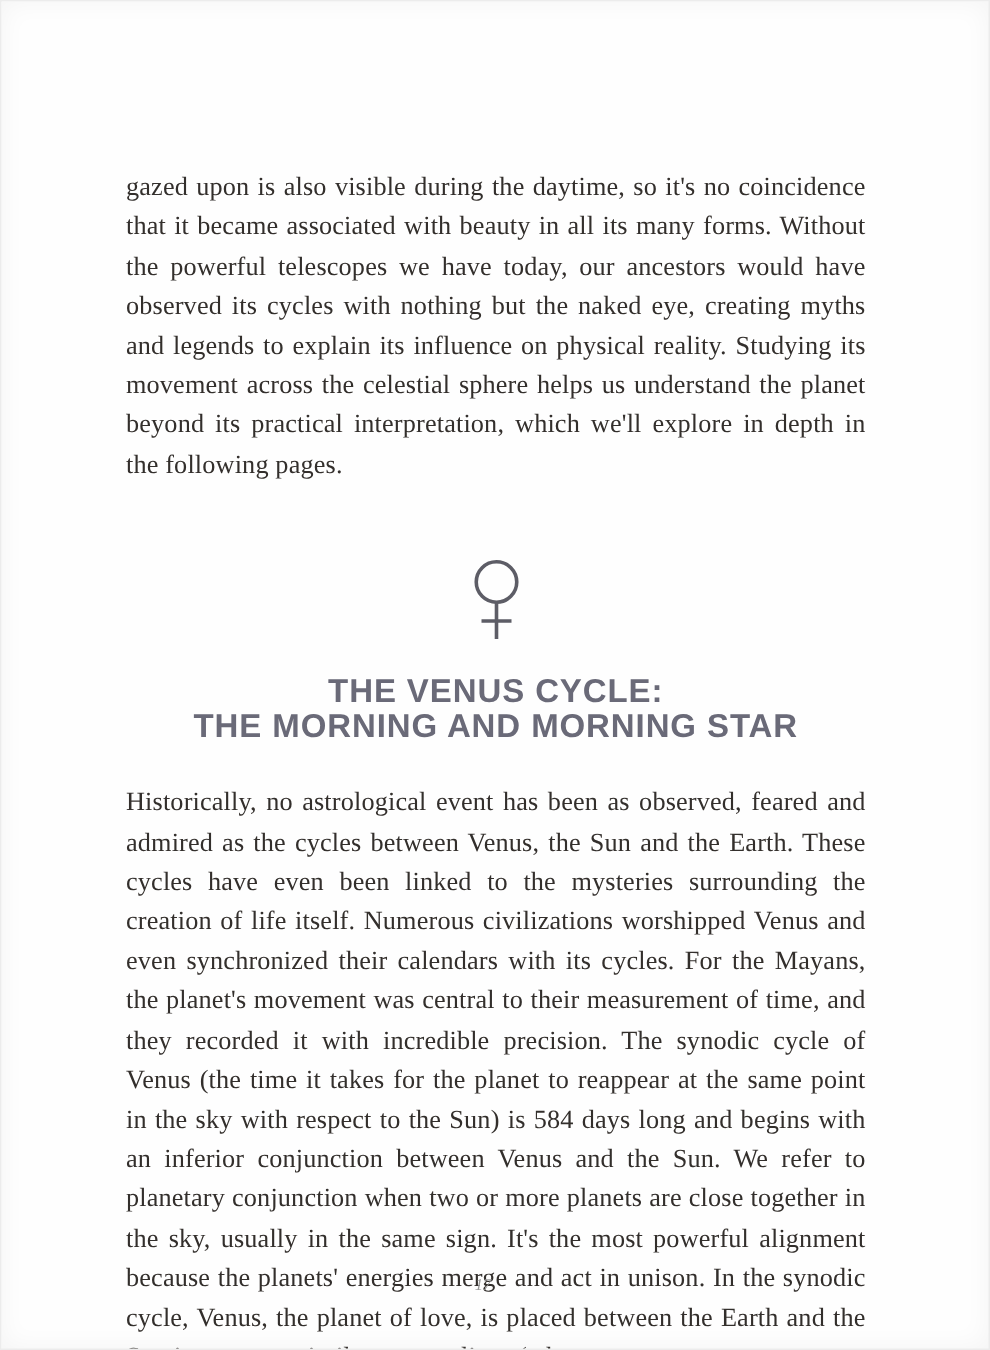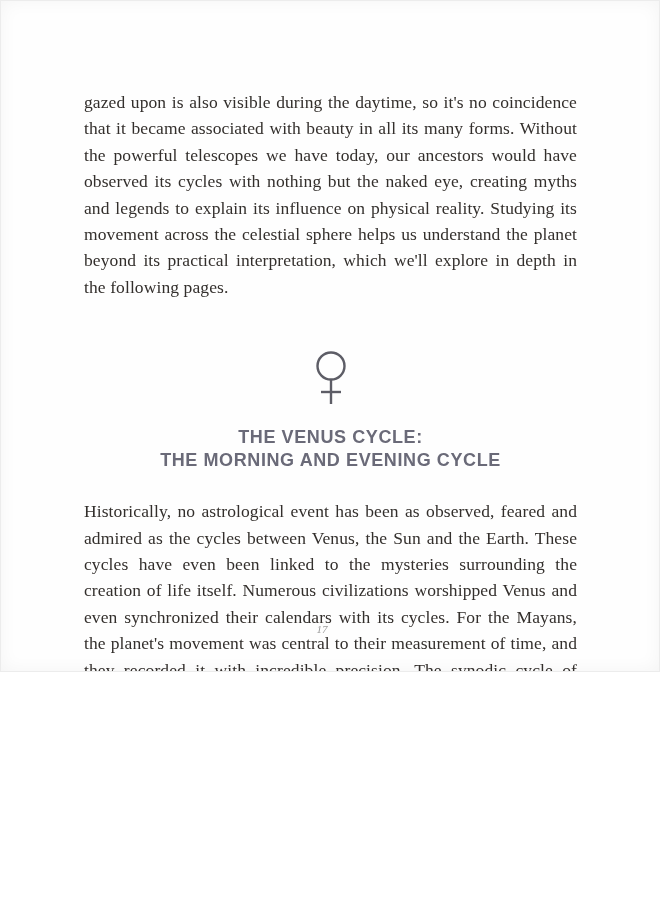--- a/index.html
+++ b/index.html
@@ -3,24 +3,24 @@
 <meta charset="utf-8">
 <style>
   html, body {
     margin: 0;
     padding: 0;
     background: #ffffff;
   }
   .page {
     position: relative;
     width: 660px;
-    height: 672px;
+    height: 900px;
     background: #fefefe;
     box-sizing: border-box;
-    padding: 88px 82px 0 83px;
+    padding: 110px 82px 0 83px;
     box-shadow: inset 0 0 18px rgba(0,0,0,0.045);
     border: 1px solid #ececec;
     overflow: hidden;
     font-family: "Liberation Serif", serif;
   }
   .body-text {
     margin: 0;
     font-size: 17.5px;
     line-height: 26.4px;
     color: #332f2c;
@@ -31,21 +31,21 @@
     text-align: center;
     margin-top: 50px;
   }
   .venus-icon {
     display: inline-block;
   }
   .section-title {
     margin: 14px 0 0 0;
     font-family: "Liberation Sans", sans-serif;
     font-weight: 700;
-    font-size: 18px;
+    font-size: 22px;
     line-height: 23px;
     letter-spacing: 0.6px;
     color: #6a6a78;
   }
   .section-title .title-line {
     display: block;
   }
   .para-2 {
     margin-top: 26px;
   }
@@ -69,21 +69,21 @@
   <p class="body-text">gazed upon is also visible during the daytime, so it's no coincidence that it became associated with beauty in all its many forms. Without the powerful telescopes we have today, our ancestors would have observed its cycles with nothing but the naked eye, creating myths and legends to explain its influence on physical reality. Studying its movement across the celestial sphere helps us understand the planet beyond its practical interpretation, which we'll explore in depth in the following pages.</p>
 
   <div class="section-head">
     <svg class="venus-icon" width="44" height="58" viewBox="0 0 44 58">
       <circle cx="22" cy="16" r="13.5" fill="none" stroke="#5d5d66" stroke-width="2.4"></circle>
       <line x1="22" y1="29.5" x2="22" y2="54" stroke="#5d5d66" stroke-width="2.4"></line>
       <line x1="12" y1="42" x2="32" y2="42" stroke="#5d5d66" stroke-width="2.4"></line>
     </svg>
     <h1 class="section-title">
       <span class="title-line">THE VENUS CYCLE:</span>
-      <span class="title-line">THE MORNING AND EVENING CYCLE</span>
+      <span class="title-line">THE MORNING AND MORNING STAR</span>
     </h1>
   </div>
 
   <p class="body-text para-2">Historically, no astrological event has been as observed, feared and admired as the cycles between Venus, the Sun and the Earth. These cycles have even been linked to the mysteries surrounding the creation of life itself. Numerous civilizations worshipped Venus and even synchronized their calendars with its cycles. For the Mayans, the planet's movement was central to their measurement of time, and they recorded it with incredible precision. The synodic cycle of Venus (the time it takes for the planet to reappear at the same point in the sky with respect to the Sun) is 584 days long and begins with an inferior conjunction between Venus and the Sun. We refer to planetary conjunction when two or more planets are close together in the sky, usually in the same sign. It's the most powerful alignment because the planets' energies merge and act in unison. In the synodic cycle, Venus, the planet of love, is placed between the Earth and the Sun in an event similar to an eclipse (when</p>
 
   <div class="page-number">17</div>
 
 </div>
 
 </body></html>

